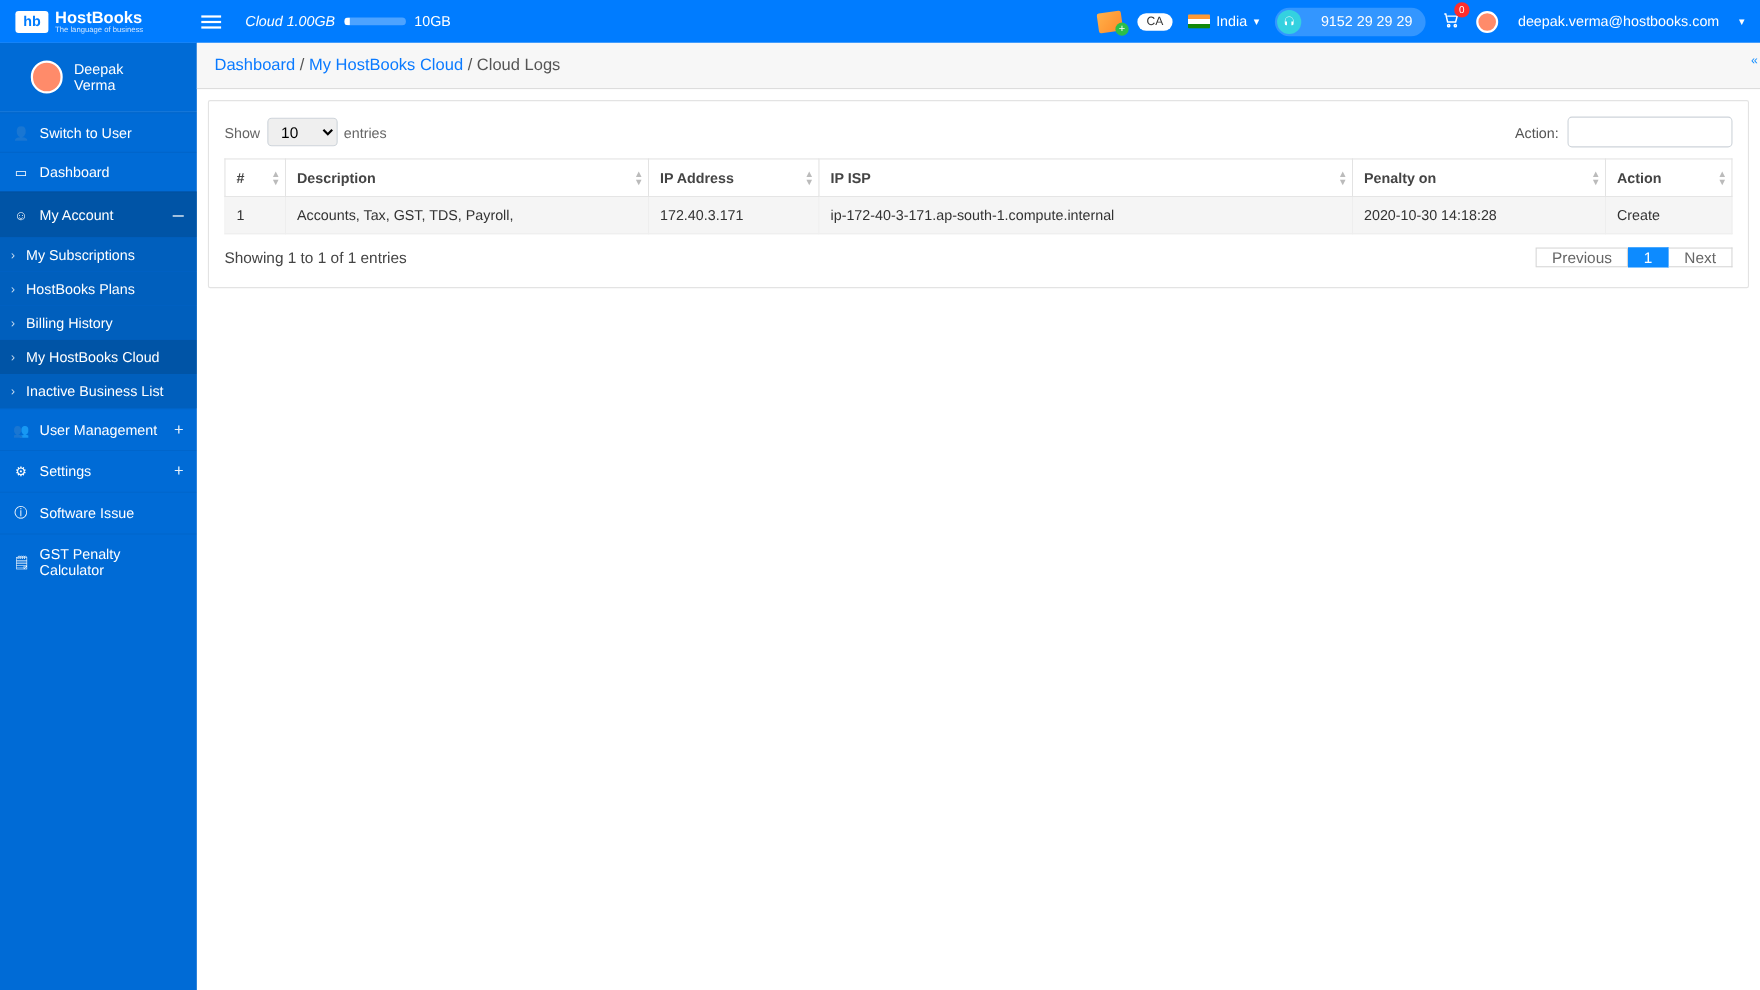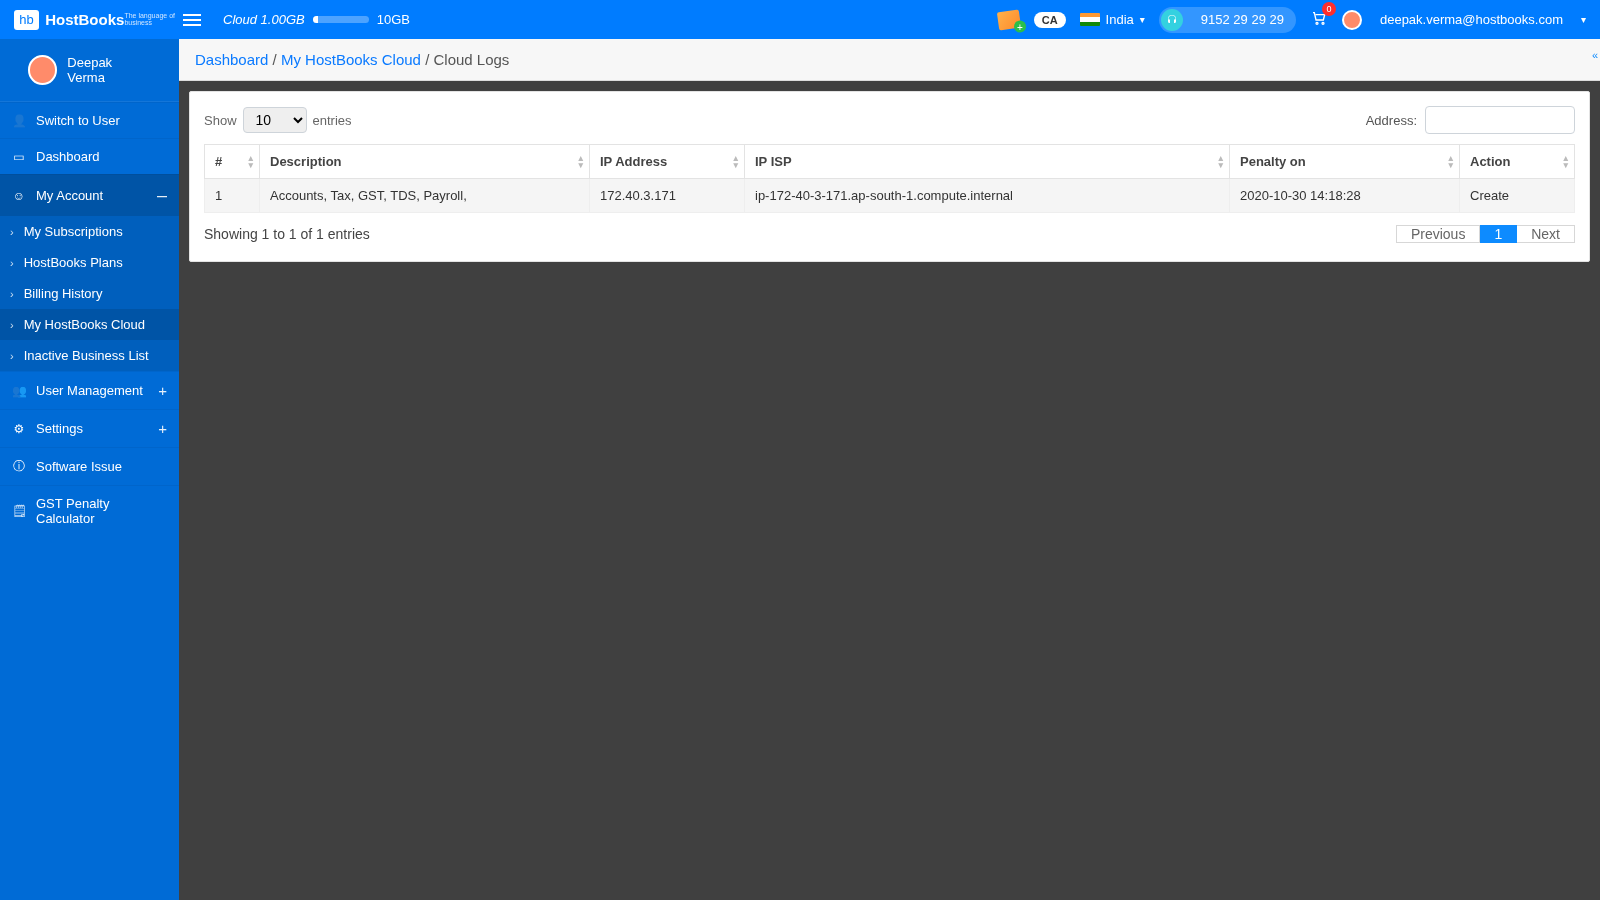--- a/index.html
+++ b/index.html
@@ -24,27 +24,27 @@
   }
   .logo-box {
     display: flex;
     align-items: center;
     width: 165px;
     gap: 6px;
   }
   .logo-badge {
     background: #fff;
     color: #007cff;
-    font-weight: normal;
+    font-weight: bold;
     border-radius: 3px;
     width: 30px; height: 20px;
     display: flex; align-items: center; justify-content: center;
     font-size: 13px;
   }
-  .logo-text { display: flex; flex-direction: row; line-height: 1; }
+  .logo-text { display: flex; flex-direction: column; line-height: 1; }
   .logo-text .t1 { font-size: 15px; font-weight: 600; color:#fff; }
   .logo-text .t2 { font-size: 7px; color:#cfe6ff; }
 
   .hamburger { cursor: pointer; display:flex; flex-direction:column; gap:3px; padding:4px; }
   .hamburger span { display:block; width:18px; height:2px; background:#fff; }
 
   .cloud-label { margin-left: 18px; font-size: 13px; font-style: italic; }
   .cloud-bar {
     width: 56px; height: 7px; background: rgba(255,255,255,.3);
     border-radius: 4px; margin: 0 8px; overflow: hidden;
@@ -59,21 +59,21 @@
     transform: rotate(-8deg);
     border-radius:2px;
   }
   .ticket-icon::after{
     content:"+"; position:absolute; right:-5px; bottom:-5px;
     background:#2bbf4a; color:#fff; width:12px;height:12px;
     border-radius:50%; font-size:10px; display:flex;align-items:center;justify-content:center;
     transform: rotate(8deg);
   }
   .pill {
-    background:#fff; color:#333; font-weight:700; font-size:11px;
+    background:#fff; color:#333; font-weight:400; font-size:11px;
     padding:2px 8px; border-radius:9px;
   }
   .flag { width:20px;height:13px;display:inline-block;position:relative;overflow:hidden;border-radius:1px; }
   .flag::before{content:"";position:absolute;inset:0;background:linear-gradient(#ff9933 0 33%,#fff 33% 66%,#138808 66% 100%);}
   .support {
     display:flex;align-items:center;gap:18px;
     background:rgba(255,255,255,.2); padding:2px 12px 2px 2px; border-radius:14px;
   }
   .support .dot{ width:22px;height:22px;border-radius:50%;background:#34d1e0;display:flex;align-items:center;justify-content:center; }
   .cart{ position:relative; }
@@ -108,21 +108,21 @@
     display:flex;align-items:center;gap:10px;padding:8px 12px 8px 10px;cursor:pointer;
     background:#005fbd;
   }
   .sb-sub .chevr{font-size:11px;opacity:.8;}
   .sb-sub.active{ background:#0054a6; }
   .sb-item.active{ background:#0054a6; }
 
   .icon{ width:14px; text-align:center; font-size:12px; }
 
   .main{
-    flex:1; background:#404040; position:relative;
+    flex:1; background:#ffffff; position:relative;
   }
   .breadcrumb{
     background:#f7f7f7; padding:12px 16px; font-size:15px;
     border-bottom:1px solid #ddd; color:#555;
   }
   .breadcrumb a{ color:#0a7aff; text-decoration:none; }
   .card{
     background:#fff; border:1px solid #e3e3e3; border-radius:2px;
     margin:10px; padding:14px 14px 18px;
   }
@@ -289,21 +289,21 @@
     <div class="card">
       <div class="toprow">
         <div class="show-entries">
           <span>Show</span>
           <select>
             <option>10</option>
           </select>
           <span>entries</span>
         </div>
         <div class="search-box">
-          <span>Address:</span>
+          <span>Action:</span>
           <input type="text" style="">
         </div>
       </div>
 
       <table>
         <thead>
           <tr>
             <th style="width:55px"><span>#</span><span class="sort">▴<br>▾</span></th>
             <th style="width:330px"><span>Description</span><span class="sort">▴<br>▾</span></th>
             <th style="width:155px"><span>IP Address</span><span class="sort">▴<br>▾</span></th>

